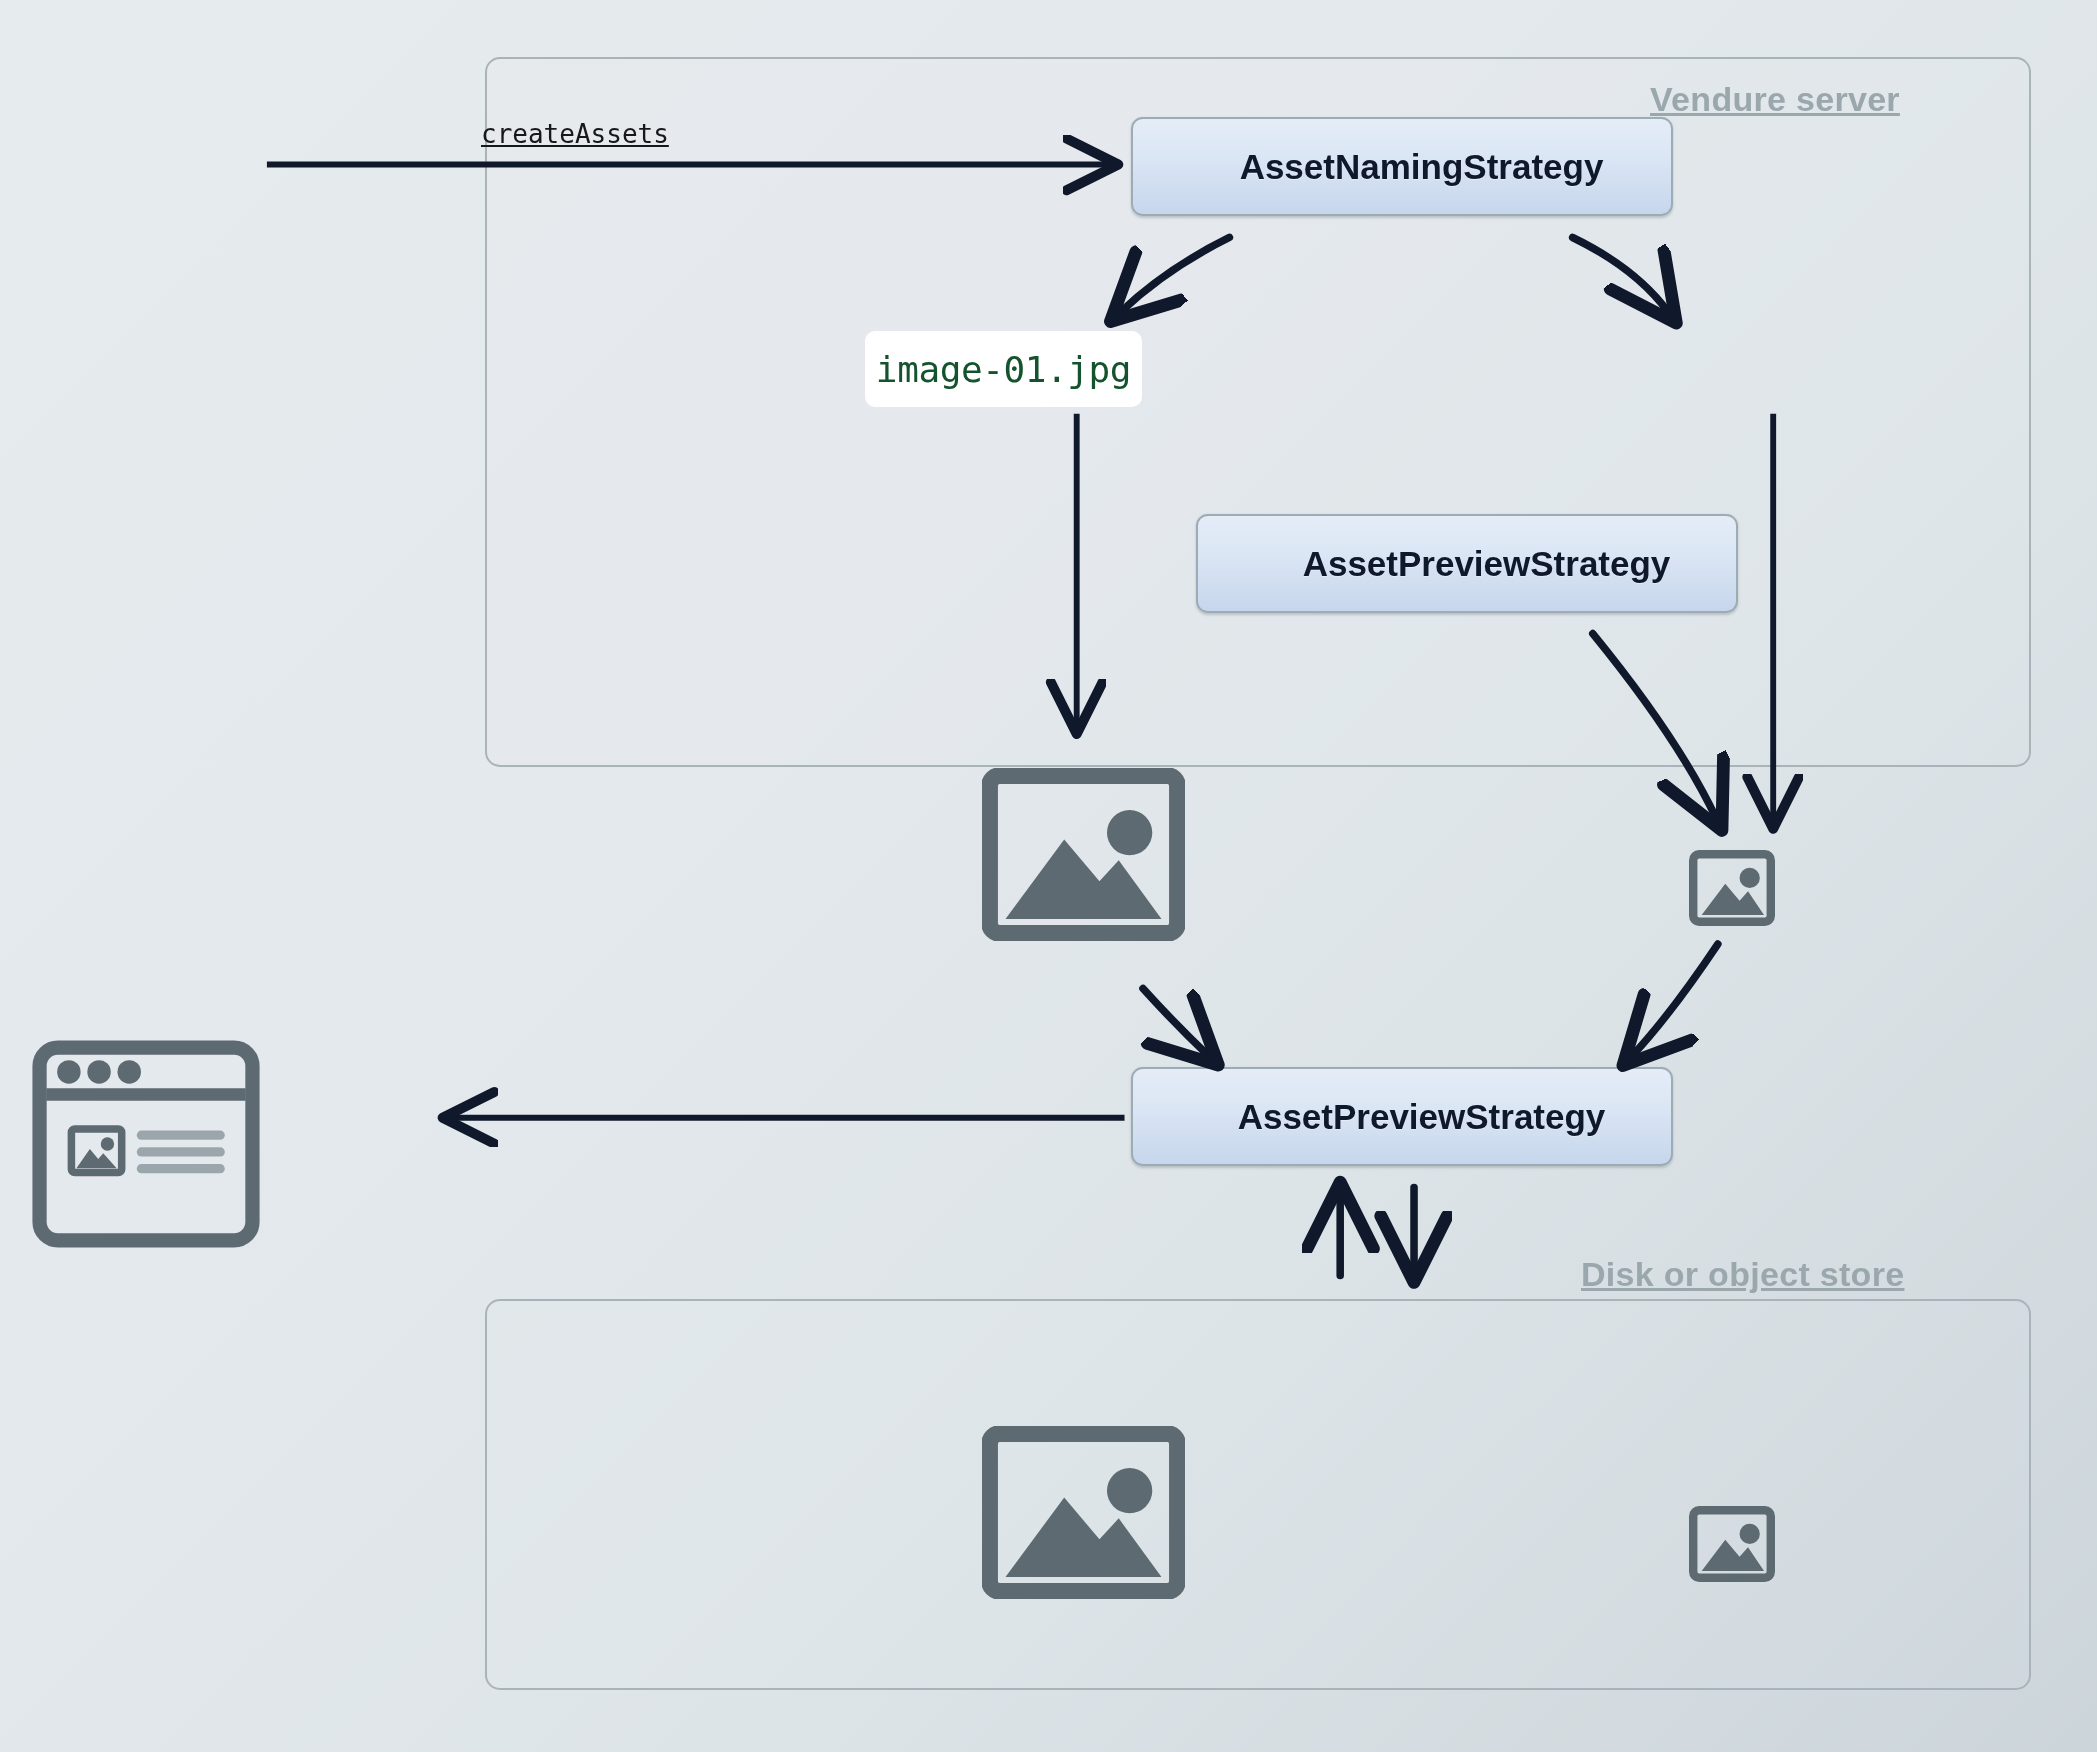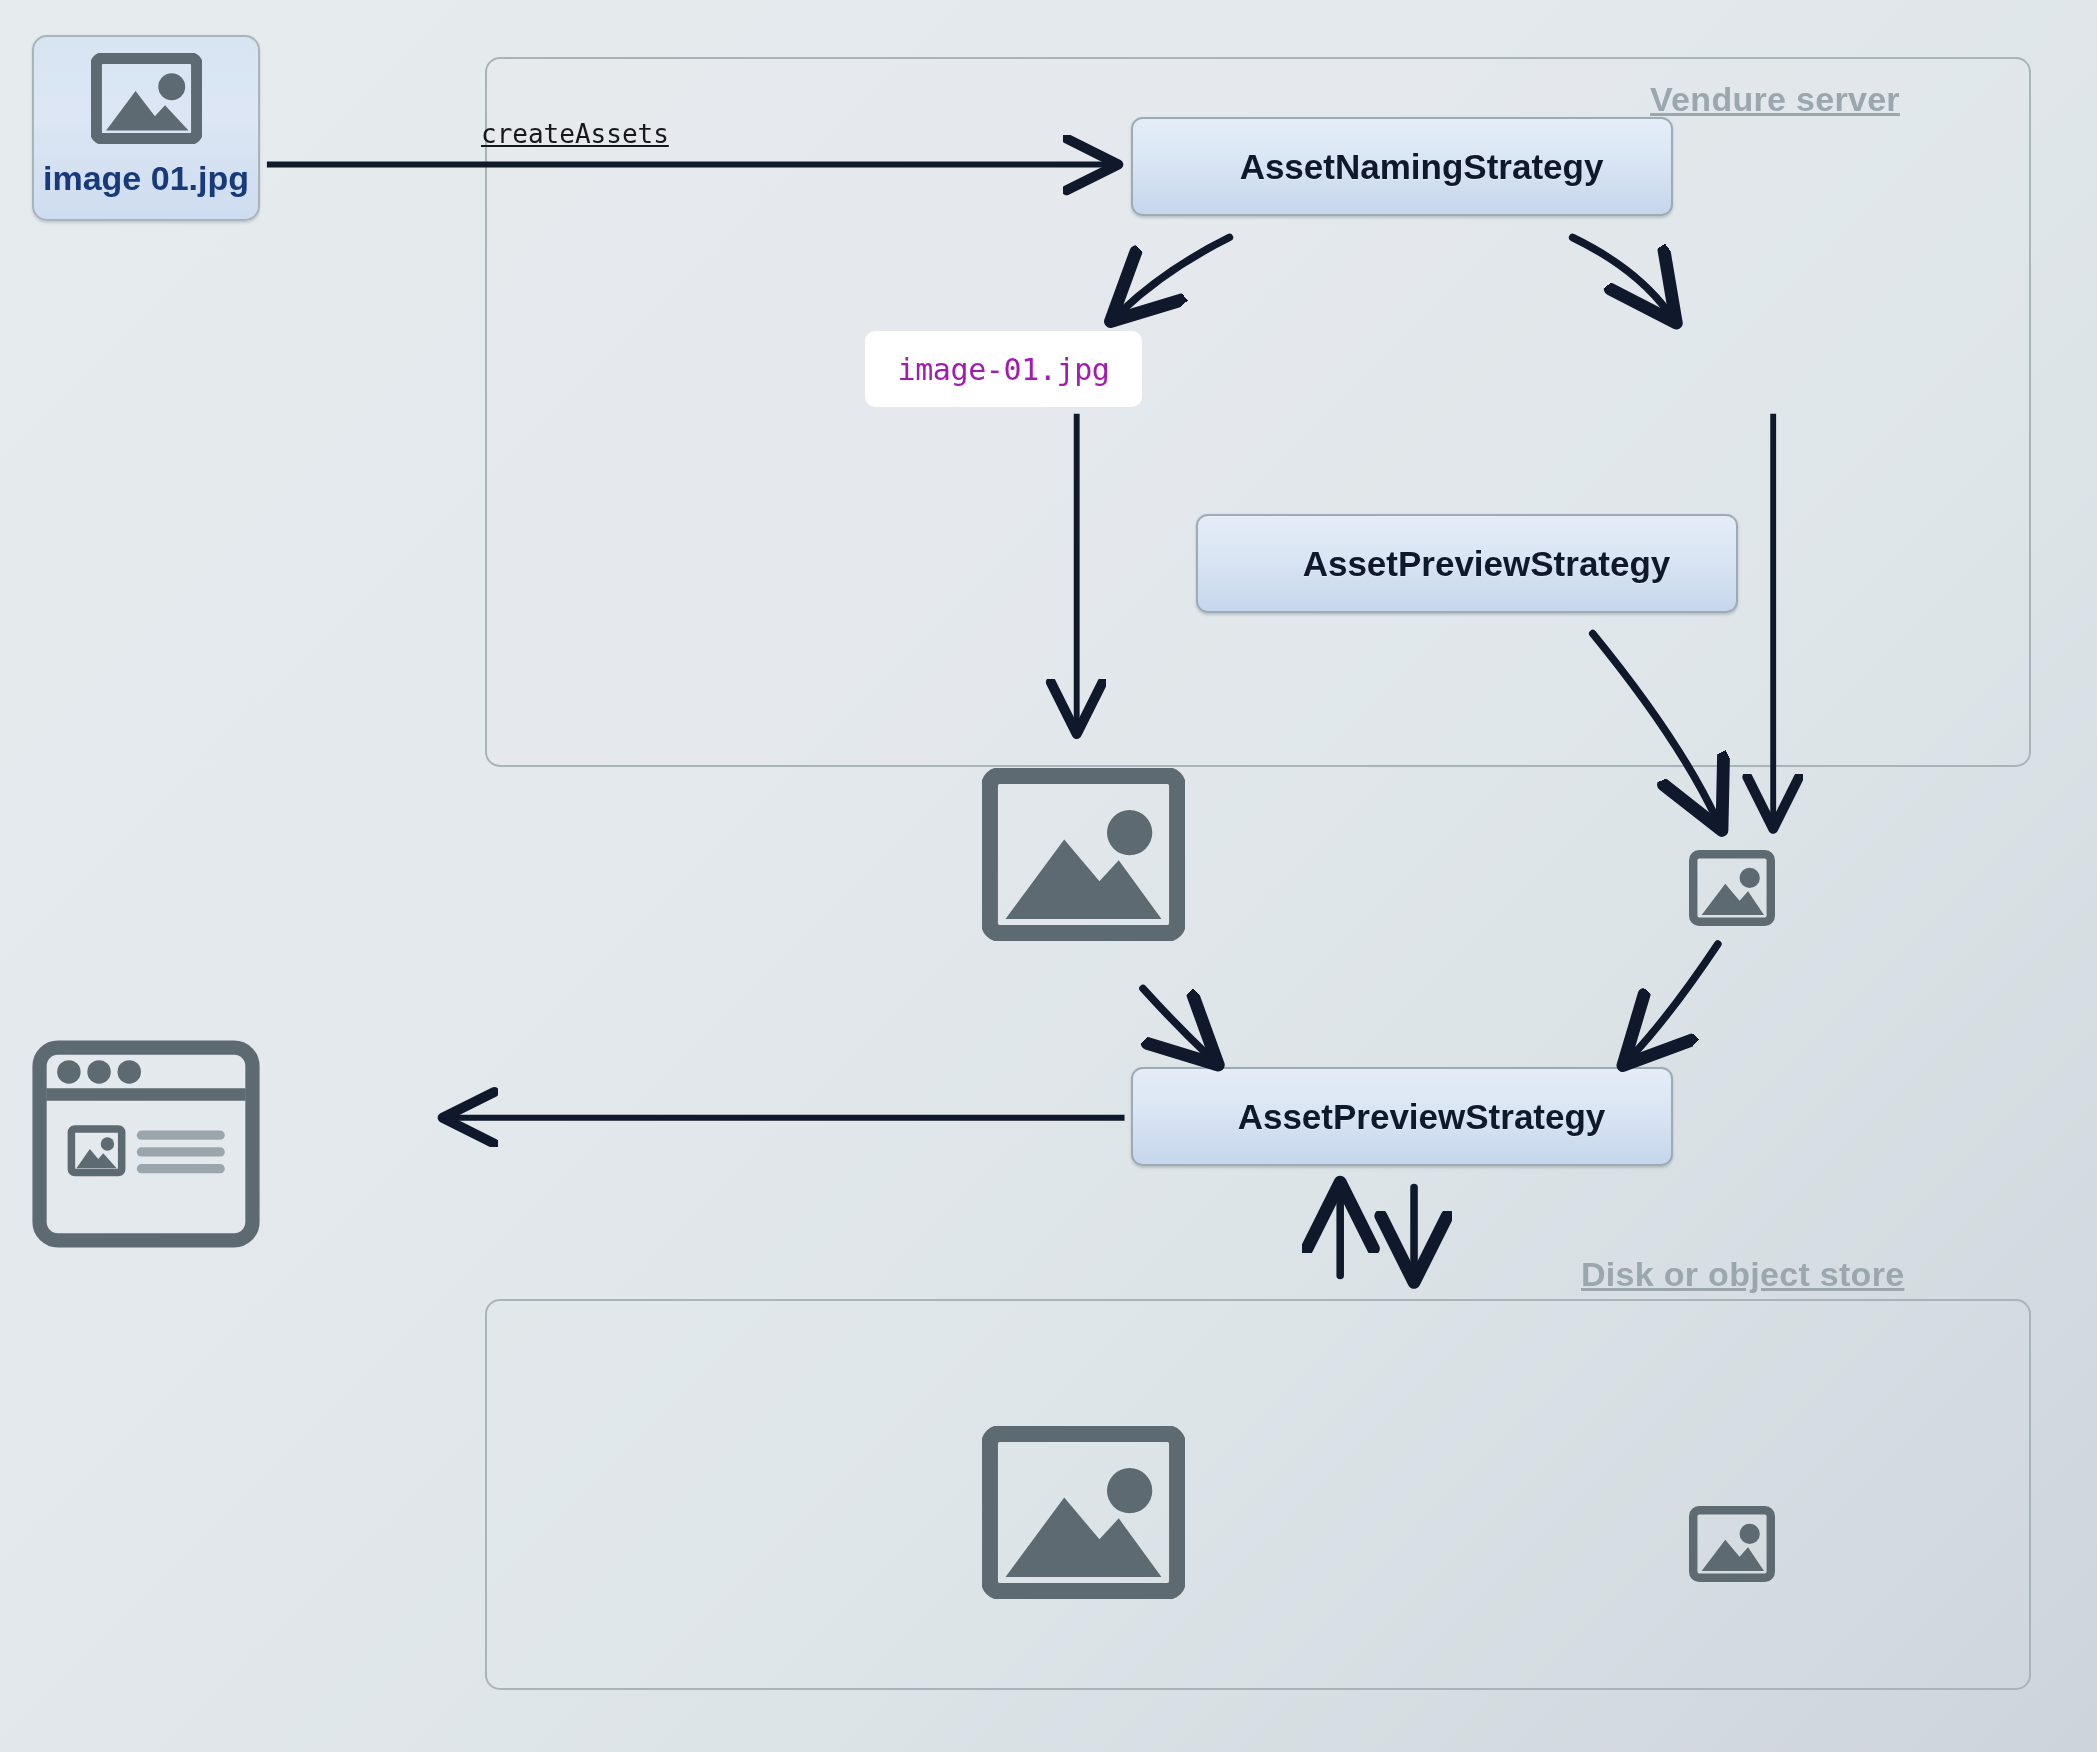--- a/index.html
+++ b/index.html
@@ -89,22 +89,22 @@
     box-sizing: border-box;
     background: #ffffff;
     border-radius: 10px;
     display: flex;
     align-items: center;
     justify-content: center;
     padding: 0 18.5px;
   }
   .filename-text {
     font-family: "DejaVu Sans Mono", "Liberation Mono", monospace;
-    font-size: 30px;
-    color: #a21caf;
+    font-size: 36px;
+    color: #14532d;
     white-space: nowrap;
     letter-spacing: -0.4px;
   }
 
   
   .edge-label {
     position: absolute;
     font-family: "DejaVu Sans Mono", "Liberation Mono", monospace;
     font-size: 26px;
     color: #16181c;
@@ -120,30 +120,20 @@
 <body>
 
 <div id="stage">
 
   <div class="group-box" style="left:485px; top:57px; width:1546px; height:710px;"></div>
   <div class="group-title" style="left:1650px; top:80px;">Vendure server</div>
 
   <div class="group-box" style="left:485px; top:1299px; width:1546px; height:391px;"></div>
   <div class="group-title" style="left:1581px; top:1255px;">Disk or object store</div>
 
-  <div class="asset-card" style="left:32px; top:35px; width:228px; height:186px;">
-    <span class="pic-icon" style="position:relative; left:0; top:-5px;">
-      <svg width="111" height="91" viewBox="0 0 132 108" aria-hidden="true">
-        <rect x="6" y="6" width="120" height="96" rx="8" ry="8" fill="none" stroke="#5e6a71" stroke-width="14"></rect>
-        <circle cx="96" cy="40" r="16" fill="#5e6a71"></circle>
-        <path d="M18 92 L53 45 L76 75 L88 62 L116 92 Z" fill="#5e6a71"></path>
-      </svg>
-    </span>
-    <span class="asset-card-label">image 01.jpg</span>
-  </div>
 
   <div class="edge-label" style="left:481px; top:119px;">createAssets</div>
 
   <div class="strategy-box" style="left:1131px; top:117px; width:542px; height:99px;">
     <span class="strategy-label">AssetNamingStrategy</span>
   </div>
 
   <div class="strategy-box" style="left:1196px; top:514px; width:542px; height:99px;">
     <span class="strategy-label">AssetPreviewStrategy</span>
   </div>

